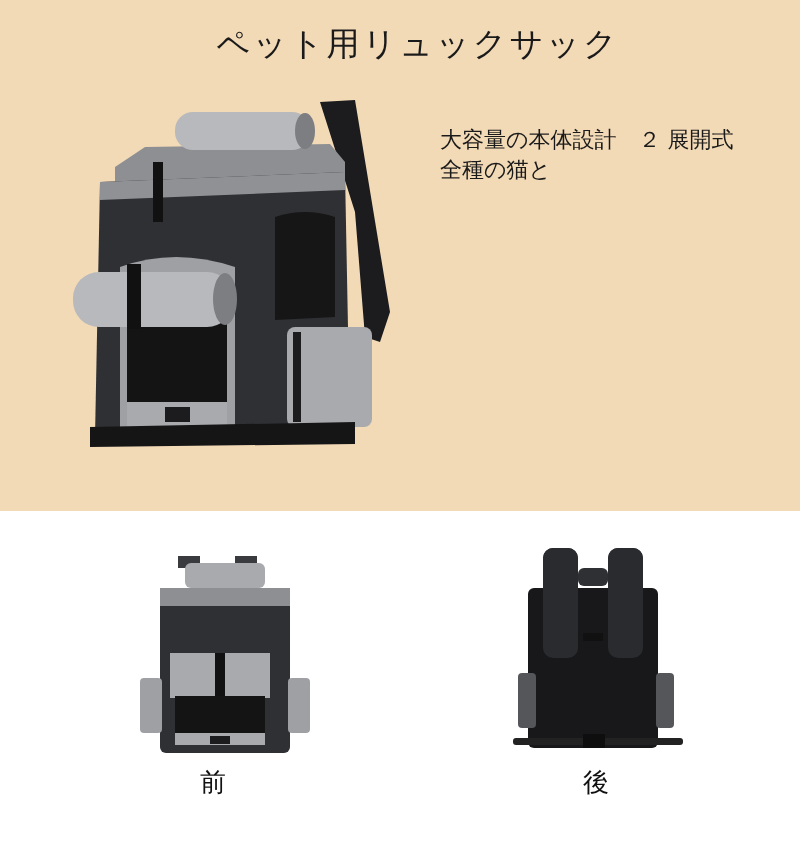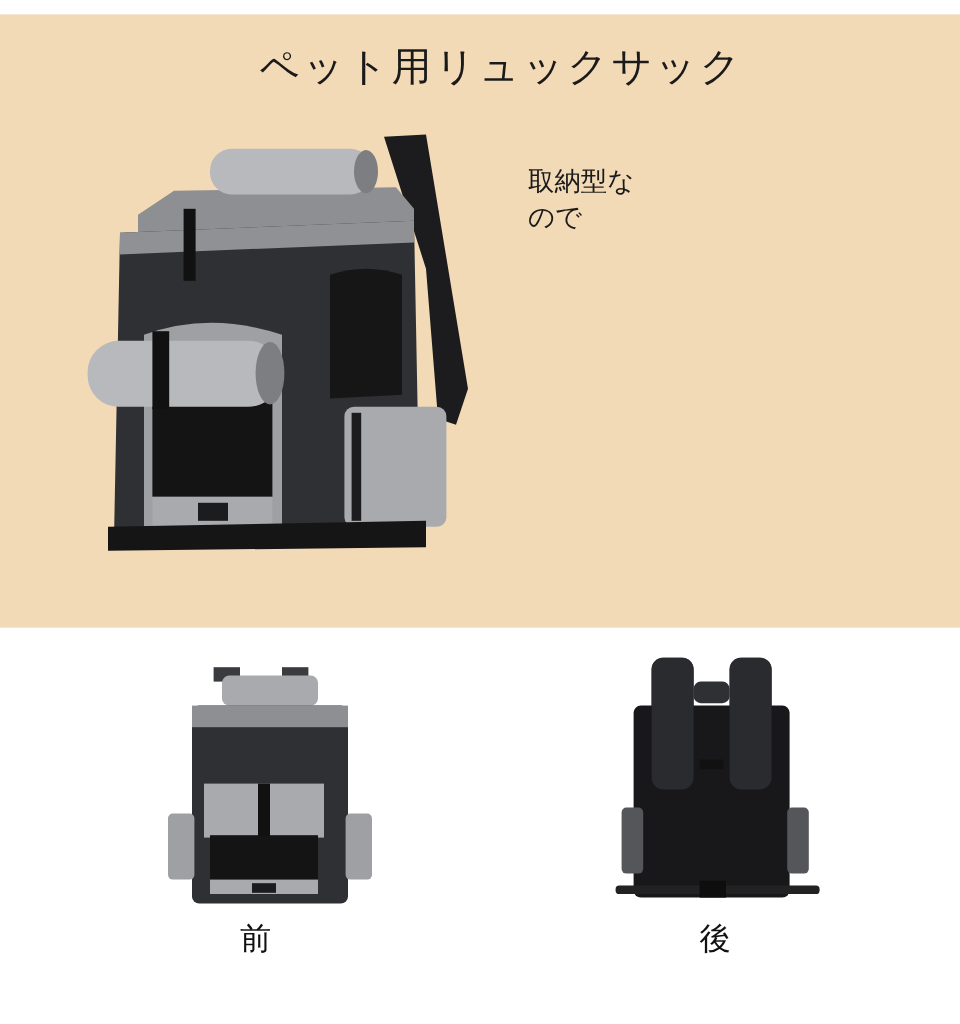--- a/index.html
+++ b/index.html
@@ -1,21 +1,21 @@
 <!DOCTYPE html>
 <html><head>
   <meta charset="utf-8">
   <style>
     html, body { margin:0; padding:0; }
     body {
       width:800px; height:853px; background:#ffffff; position:relative; overflow:hidden;
       font-family:"DejaVu Serif","Liberation Serif",serif;
     }
     .hero {
-      position:absolute; left:0; top:12px; width:800px; height:511px;
+      position:absolute; left:0; top:0; width:800px; height:511px;
       background:#F3DAB7;
     }
     .hero-title {
       position:absolute; left:0; top:22px; width:836px; text-align:center;
       font-size:33px; color:#1a1a1a; letter-spacing:3px; font-weight:normal;
     }
     .desc {
       position:absolute; left:440px; top:125px; width:360px;
       font-size:22px; line-height:30px; color:#1a1a1a; margin:0;
     }
@@ -61,22 +61,22 @@
     <ellipse cx="160" cy="207" rx="12" ry="26" fill="#7d7e82"></ellipse>
     <rect x="62" y="172" width="14" height="65" fill="#111"></rect>
 
     <rect x="222" y="235" width="85" height="100" rx="8" fill="#a9aaad"></rect>
     <rect x="228" y="240" width="8" height="90" fill="#1c1c1e"></rect>
 
     <path d="M25 335 L290 330 L290 352 L25 355 Z" fill="#151516"></path>
   </svg>
 
   <div class="desc">
-    <div>取納型な</div>
-    <div>ので</div>
+    <div>大容量の本体設計　２ 展開式</div>
+    <div>全種の猫と</div>
   </div>
 </div>
 
 <svg class="thumb thumb-front" viewBox="0 0 180 210">
   <rect x="48" y="8" width="22" height="12" fill="#3a3b3f"></rect>
   <rect x="105" y="8" width="22" height="12" fill="#3a3b3f"></rect>
   <rect x="55" y="15" width="80" height="25" rx="6" fill="#a9aaad"></rect>
   <rect x="30" y="40" width="130" height="165" rx="6" fill="#2f3034"></rect>
   <rect x="30" y="40" width="130" height="18" fill="#8e8f93"></rect>
   <rect x="10" y="130" width="22" height="55" rx="4" fill="#9fa0a4"></rect>

